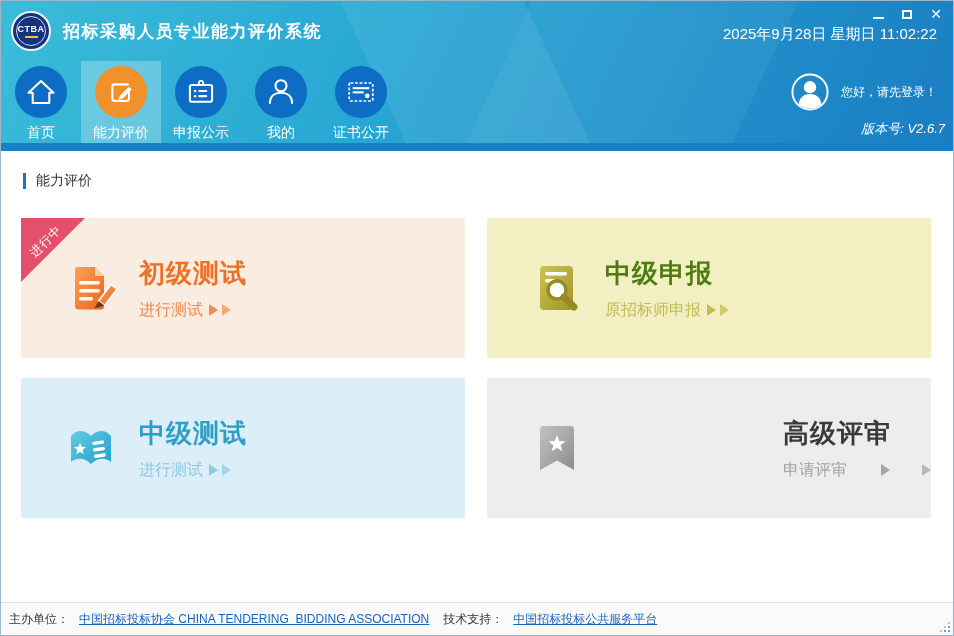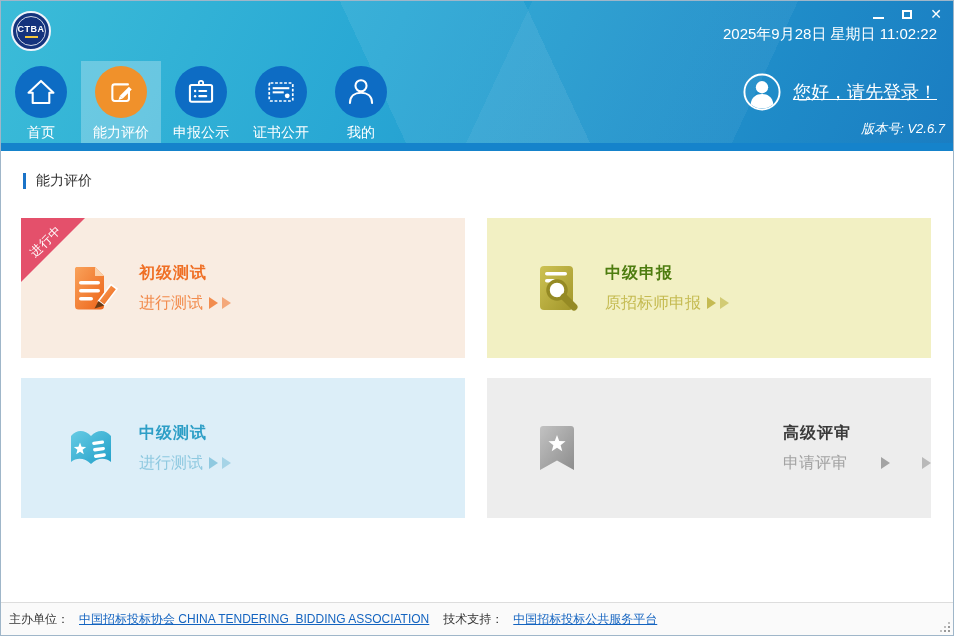--- a/index.html
+++ b/index.html
@@ -34,34 +34,34 @@
   .nav { position:absolute; top:60px; left:0; height:82px; display:flex; z-index:2; }
   .nav-item { width:80px; padding-top:5px; display:flex; flex-direction:column; align-items:center; cursor:pointer; height:82px; }
   .nav-item.active { background:rgba(255,255,255,.27); }
   .nav-circle { width:52px; height:52px; border-radius:50%; background:#0d6cc4; display:flex; align-items:center; justify-content:center; }
   .nav-item.active .nav-circle { background:#f0912b; }
   .nav-circle svg { width:36px; height:36px; }
   .nav-label { margin-top:6px; color:#fff; font-size:14px; }
 
   .user-area { position:absolute; top:72px; right:16px; display:flex; align-items:center; gap:12px; z-index:2; }
   .avatar { width:38px; height:38px; }
-  .greeting { color:#fff; font-size:18px;text-decoration:underline; }
+  .greeting { color:#fff; font-size:12px; }
   .version { position:absolute; top:119px; right:8px; color:#fff; font-size:13px; z-index:2;font-style:italic; }
 
   
   .content { position:absolute; top:150px; left:0; width:100%; height:467px; background:#fff; }
   .section-header { display:flex; align-items:center; margin:21px 0 0 22px; }
   .section-bar { width:3px; height:16px; background:#1a73c8; }
   .section-title { margin-left:10px; font-size:14px; color:#333; }
 
   .cards { display:grid; grid-template-columns:1fr 1fr; gap:20px 22px; padding:0 22px 0 20px; margin-top:28px; }
   .card { position:relative; height:140px; display:flex; align-items:center; cursor:pointer; overflow:hidden; }
   .card-icon { margin-left:42px; width:56px; height:56px; flex:0 0 56px; }
   .card-text { margin-left:20px; }
-  .card-title { font-size:16px; font-weight:bold; letter-spacing:1px; }
+  .card-title { font-size:26px; font-weight:bold; letter-spacing:1px; }
   .card-sub { margin-top:9px; font-size:16px; display:flex; align-items:center; }
   .arrow { width:0; height:0; border-left:9px solid currentColor; border-top:6px solid transparent; border-bottom:6px solid transparent; display:inline-block; margin-left:6px; }
   .arrow.a2 { opacity:.7; margin-left:4px; }
 
   .card.orange { background:#f9ece1; }
   .card.orange .card-title { color:#ef6f25; }
   .card.orange .card-sub { color:#f28c4e; }
   .card.olive { background:#f2f0c3; }
   .card.olive .card-title { color:#4d7c0f; }
   .card.olive .card-sub { color:#c5bb52; }
@@ -90,20 +90,21 @@
 <body>
 
 <div class="window">
 
   <div class="header">
     <div class="titlebar">
       <div class="logo">
         <span class="logo-text">CTBA</span>
         <span class="logo-dash"></span>
       </div>
+      <div class="app-title">招标采购人员专业能力评价系统</div>
       <div class="win-controls">
         <span class="wc wc-min">
             <i></i>
           </span>
         <span class="wc wc-max">
             <i></i>
           </span>
         <span class="wc wc-close">✕</span>
       </div>
       <div class="datetime">2025年9月28日 星期日 11:02:22</div>
@@ -137,36 +138,36 @@
             <rect x="22" y="23" width="13" height="3" rx="1.5" fill="#fff"></rect>
             <circle cx="17.5" cy="32" r="1.8" fill="#fff"></circle>
             <rect x="22" y="30.5" width="13" height="3" rx="1.5" fill="#fff"></rect>
           </svg>
         </div>
         <div class="nav-label">申报公示</div>
       </div>
       <div class="nav-item">
         <div class="nav-circle">
           <svg viewBox="0 0 52 52">
+            <circle cx="26" cy="17" r="8" fill="none" stroke="#fff" stroke-width="3"></circle>
+            <path d="M10 42 c0 -11 8 -15 16 -15 c8 0 16 4 16 15" fill="none" stroke="#fff" stroke-width="3" stroke-linecap="round"></path>
+          </svg>
+        </div>
+        <div class="nav-label">我的</div>
+      </div>
+      <div class="nav-item">
+        <div class="nav-circle">
+          <svg viewBox="0 0 52 52">
             <rect x="9" y="13" width="34" height="26" rx="2" fill="none" stroke="#fff" stroke-width="2.5" stroke-dasharray="4 2.5"></rect>
             <rect x="14" y="19" width="24" height="3" fill="#fff"></rect>
             <rect x="14" y="25" width="16" height="3" fill="#fff"></rect>
             <circle cx="35" cy="31.5" r="3.5" fill="#fff"></circle>
           </svg>
         </div>
         <div class="nav-label">证书公开</div>
-      </div>
-      <div class="nav-item">
-        <div class="nav-circle">
-          <svg viewBox="0 0 52 52">
-            <circle cx="26" cy="17" r="8" fill="none" stroke="#fff" stroke-width="3"></circle>
-            <path d="M10 42 c0 -11 8 -15 16 -15 c8 0 16 4 16 15" fill="none" stroke="#fff" stroke-width="3" stroke-linecap="round"></path>
-          </svg>
-        </div>
-        <div class="nav-label">我的</div>
       </div>
     </div>
 
     <div class="user-area">
       <div class="avatar">
         <svg viewBox="0 0 40 40">
           <circle cx="20" cy="20" r="18.5" fill="none" stroke="#fff" stroke-width="2"></circle>
           <circle cx="20" cy="15" r="6.5" fill="#fff"></circle>
           <path d="M8 33 c1 -8 6 -11 12 -11 c6 0 11 3 12 11 a18.5 18.5 0 0 1 -24 0 z" fill="#fff"></path>
         </svg>

